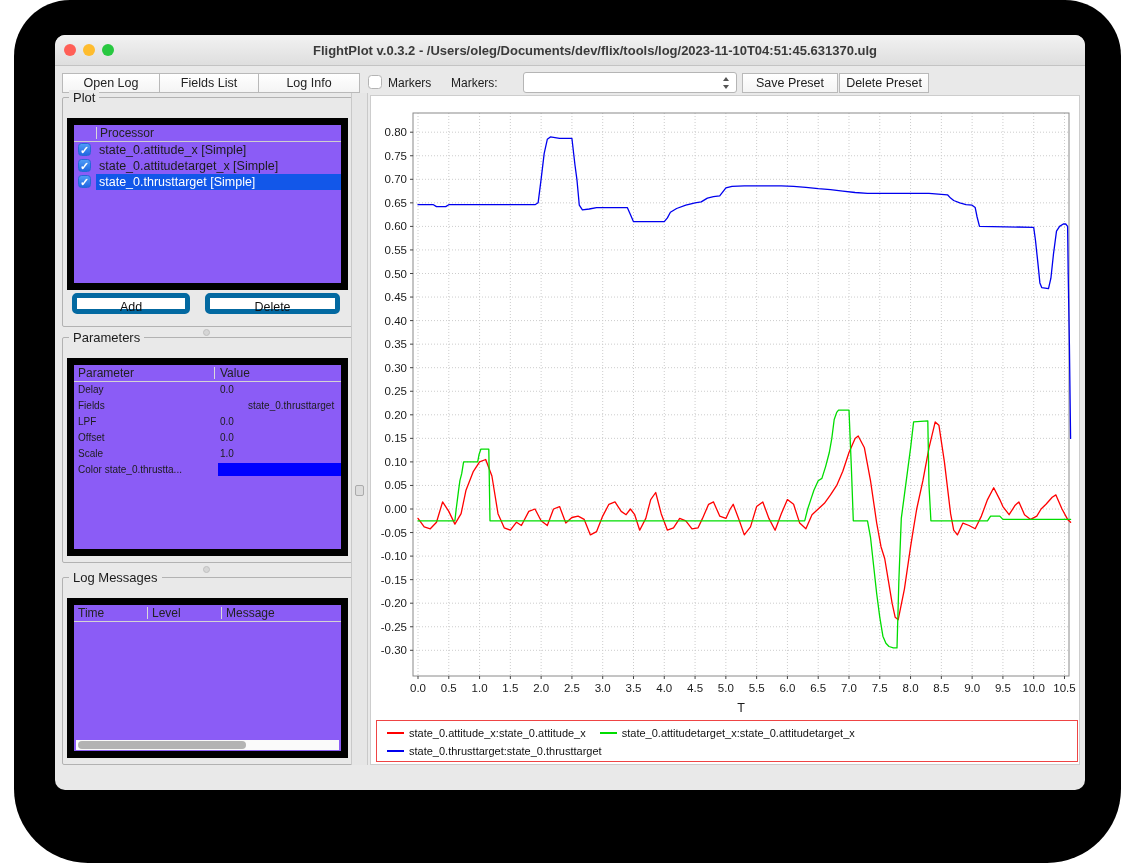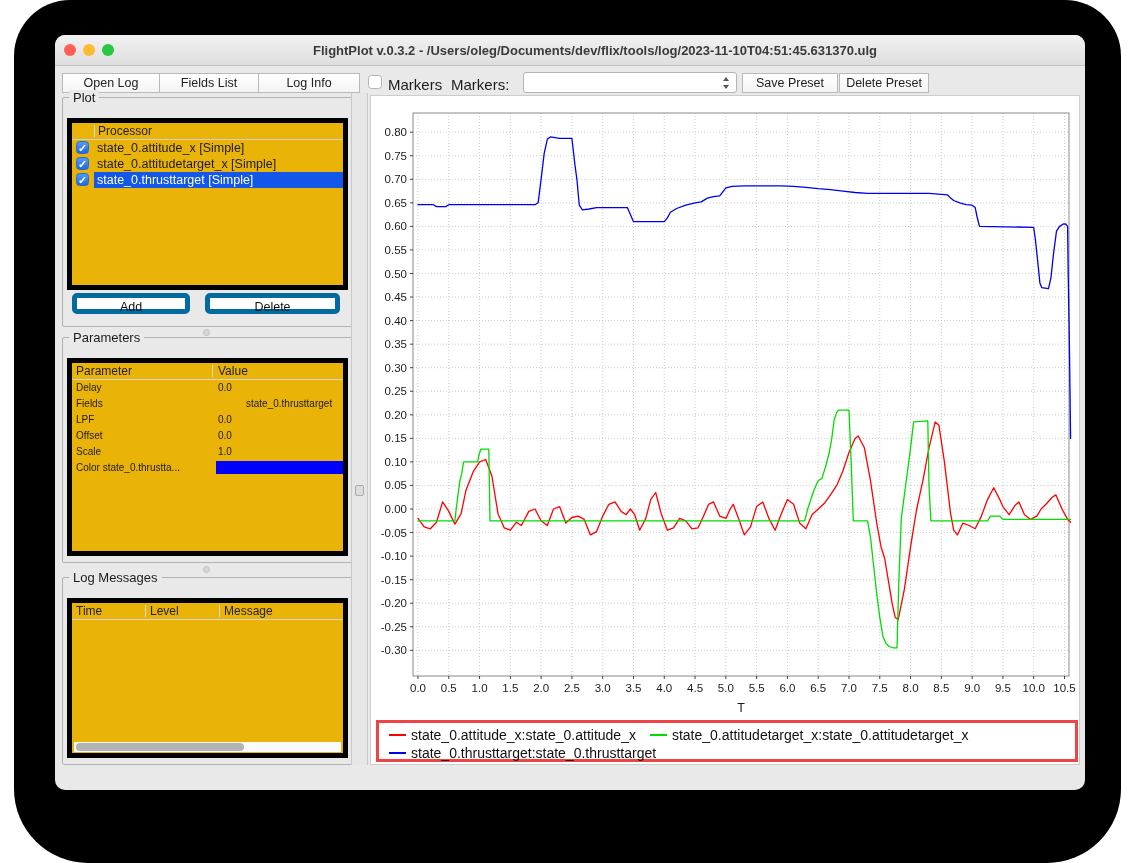--- a/index.html
+++ b/index.html
@@ -18,33 +18,33 @@
   .tl.green { left:47px; background:#28c840; }
   .title-text { position:absolute; left:80px; right:30px; top:0; line-height:31px; text-align:center;
                 font-weight:bold; font-size:13px; color:#3a3a3a; white-space:nowrap; overflow:hidden; }
   
   .tbtn { position:absolute; top:38px; height:20px; background:linear-gradient(#ffffff,#f4f4f4);
           border:1px solid #b9b9b9; font-size:12.5px; text-align:center; line-height:18px; color:#222; }
   .checkbox { position:absolute; width:14px; height:14px; border:1px solid #b4b4b4; border-radius:3.5px;
               background:#fff; }
   .checkbox.blue { background:linear-gradient(#4f9cf7,#2168e2); border-color:#2667d8; color:#fff;
                    font-size:11px; font-weight:bold; text-align:center; line-height:13px; }
-  .lbl { position:absolute; font-size:15px; color:#1c1c1c; white-space:nowrap; }
+  .lbl { position:absolute; font-size:12px; color:#1c1c1c; white-space:nowrap; }
   .combo { position:absolute; left:468px; top:37px; width:214px; height:21px; background:#fff;
            border:1px solid #b5b5b5; border-radius:3px; }
   .combo .arrows { position:absolute; right:5px; top:2px; width:9px; height:16px; }
   .arrow-up, .arrow-down { position:absolute; left:1px; width:0; height:0;
            border-left:3.5px solid transparent; border-right:3.5px solid transparent; }
   .arrow-up { top:2px; border-bottom:4px solid #555; }
   .arrow-down { bottom:2px; border-top:4px solid #555; }
   
   .group { position:absolute; border:1px solid #b2b2b2; border-radius:2px; }
   .group > .gtitle { position:absolute; top:-8px; left:6px; background:#e9e9e9; padding:0 4px;
                      font-size:13px; color:#1c1c1c; white-space:nowrap; }
-  .whitebox { position:absolute; background:#eab308; border:5px solid #000000; overflow:hidden; }
+  .whitebox { position:absolute; background:#8b5cf6; border:7px solid #000000; overflow:hidden; }
   
   .plist-header { height:17px; border-bottom:1px solid #cfcfcf; font-size:12px; color:#222;
                   padding-left:26px; line-height:17px; position:relative; }
   .plist-header .sep { position:absolute; left:22px; top:2px; bottom:2px; width:1px; background:#d9d9d9; }
   .prow { position:relative; height:16px; line-height:16px; font-size:12.5px; white-space:nowrap; }
   .prow .checkbox { left:4px; top:1px; width:13px; height:13px; line-height:12px; }
   .prow .rlabel { position:absolute; left:22px; right:0; top:0; bottom:0; padding-left:3px; }
   .prow.selected .rlabel { background:#1257e9; color:#fff; }
   .rbtn { position:absolute; height:21px; background:#fff; border:5px solid #0369a1; border-radius:5px;
           font-size:12.5px; text-align:center; line-height:19px; color:#111; }
@@ -57,22 +57,22 @@
   .hscroll { position:absolute; left:2px; right:2px; bottom:1px; height:10px; background:#fafafa; }
   .hscroll .thumb { position:absolute; left:2px; top:1px; width:168px; height:8px; border-radius:4px; background:#b3b3b3; }
   .splitter-dot { position:absolute; width:7px; height:7px; border-radius:50%; background:#d6d6d6; border:1px solid #c0c0c0; }
   .vsplit { position:absolute; left:296px; top:58px; width:17px; height:672px; background:#e6e6e6;
             border-left:1px solid #c9c9c9; border-right:1px solid #c9c9c9; }
   .vsplit .handle { position:absolute; left:3px; top:392px; width:9px; height:11px; background:#dcdcdc;
             border:1px solid #ababab; border-radius:2px; }
   
   .chart-panel { position:absolute; left:315px; top:60px; width:710px; height:670px; background:#fff;
                  border:1px solid #cdcdcd; }
-  .legend-box { position:absolute; left:5px; top:624px; width:702px; height:42px; border:3px solid #ef4444;
-                background:#fff; font-size:14px; color:#111; }
+  .legend-box { position:absolute; left:5px; top:624px; width:702px; height:42px; border:1px solid #ef4444;
+                background:#fff; font-size:11px; color:#111; }
   .legend-row { position:absolute; left:10px; right:4px; height:16px; display:flex; align-items:center; gap:14px; }
   .legend-item { display:flex; align-items:center; white-space:nowrap; }
   .legend-swatch { width:17px; height:2px; margin-right:5px; }
   svg text { font-family:"Liberation Sans", sans-serif; }
 </style>
 </head>
 <body>
 
 <div class="stage">
   <div class="shadow"></div>

